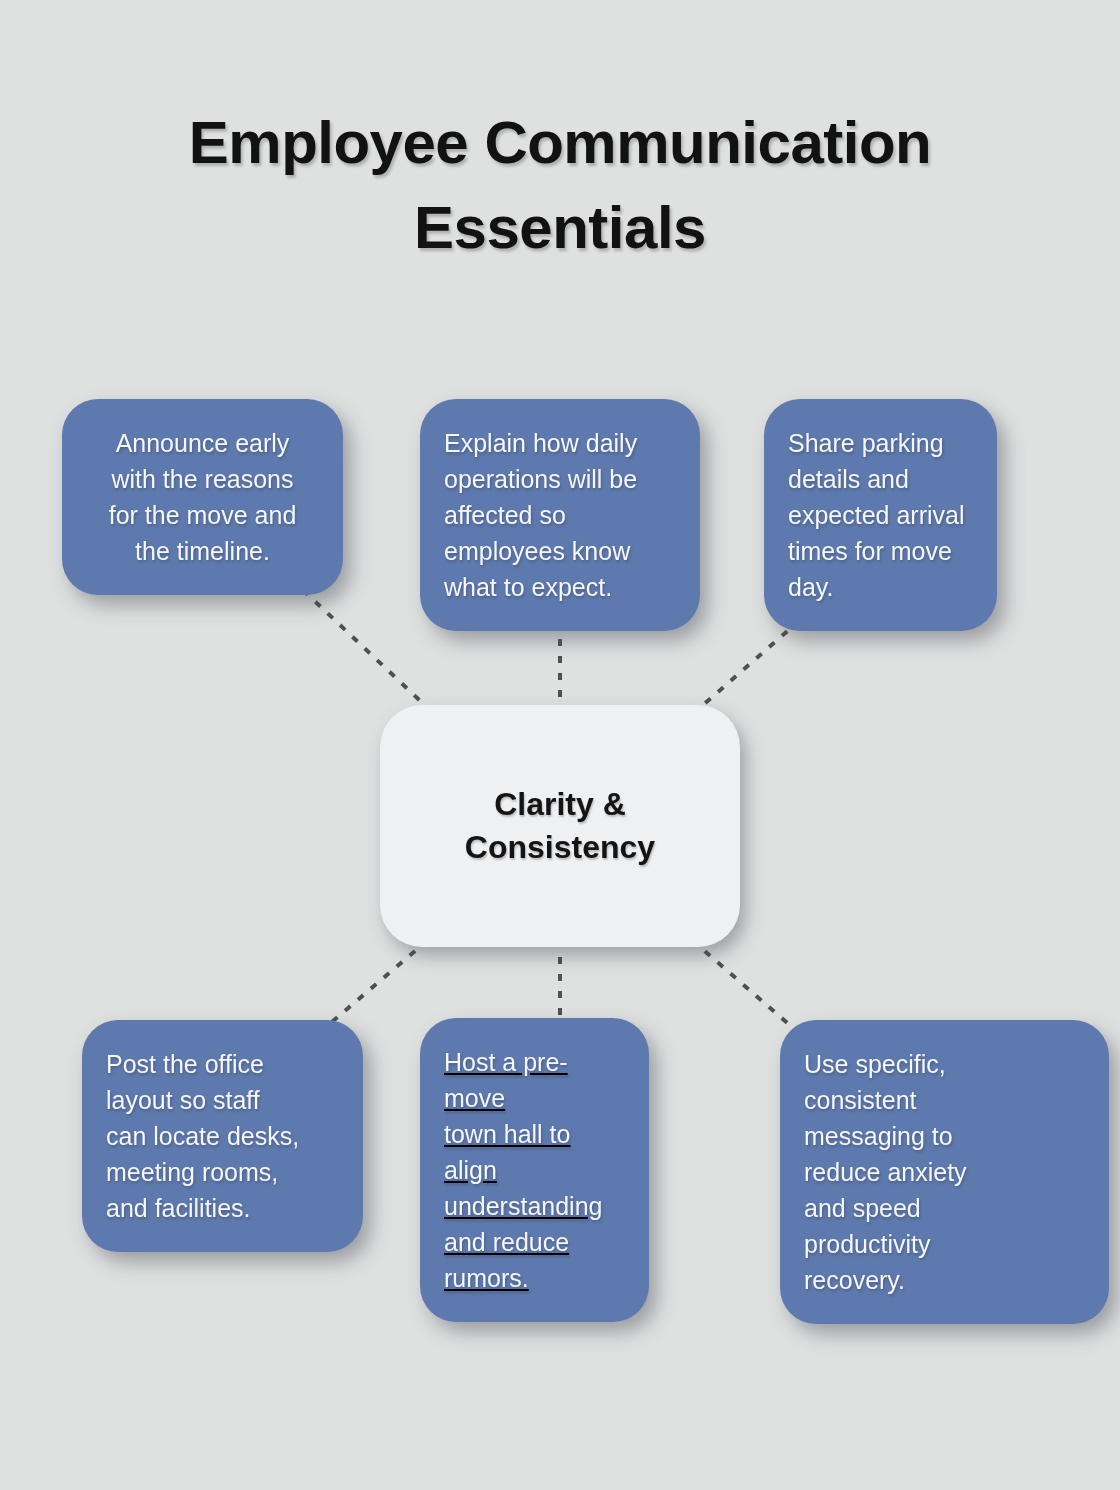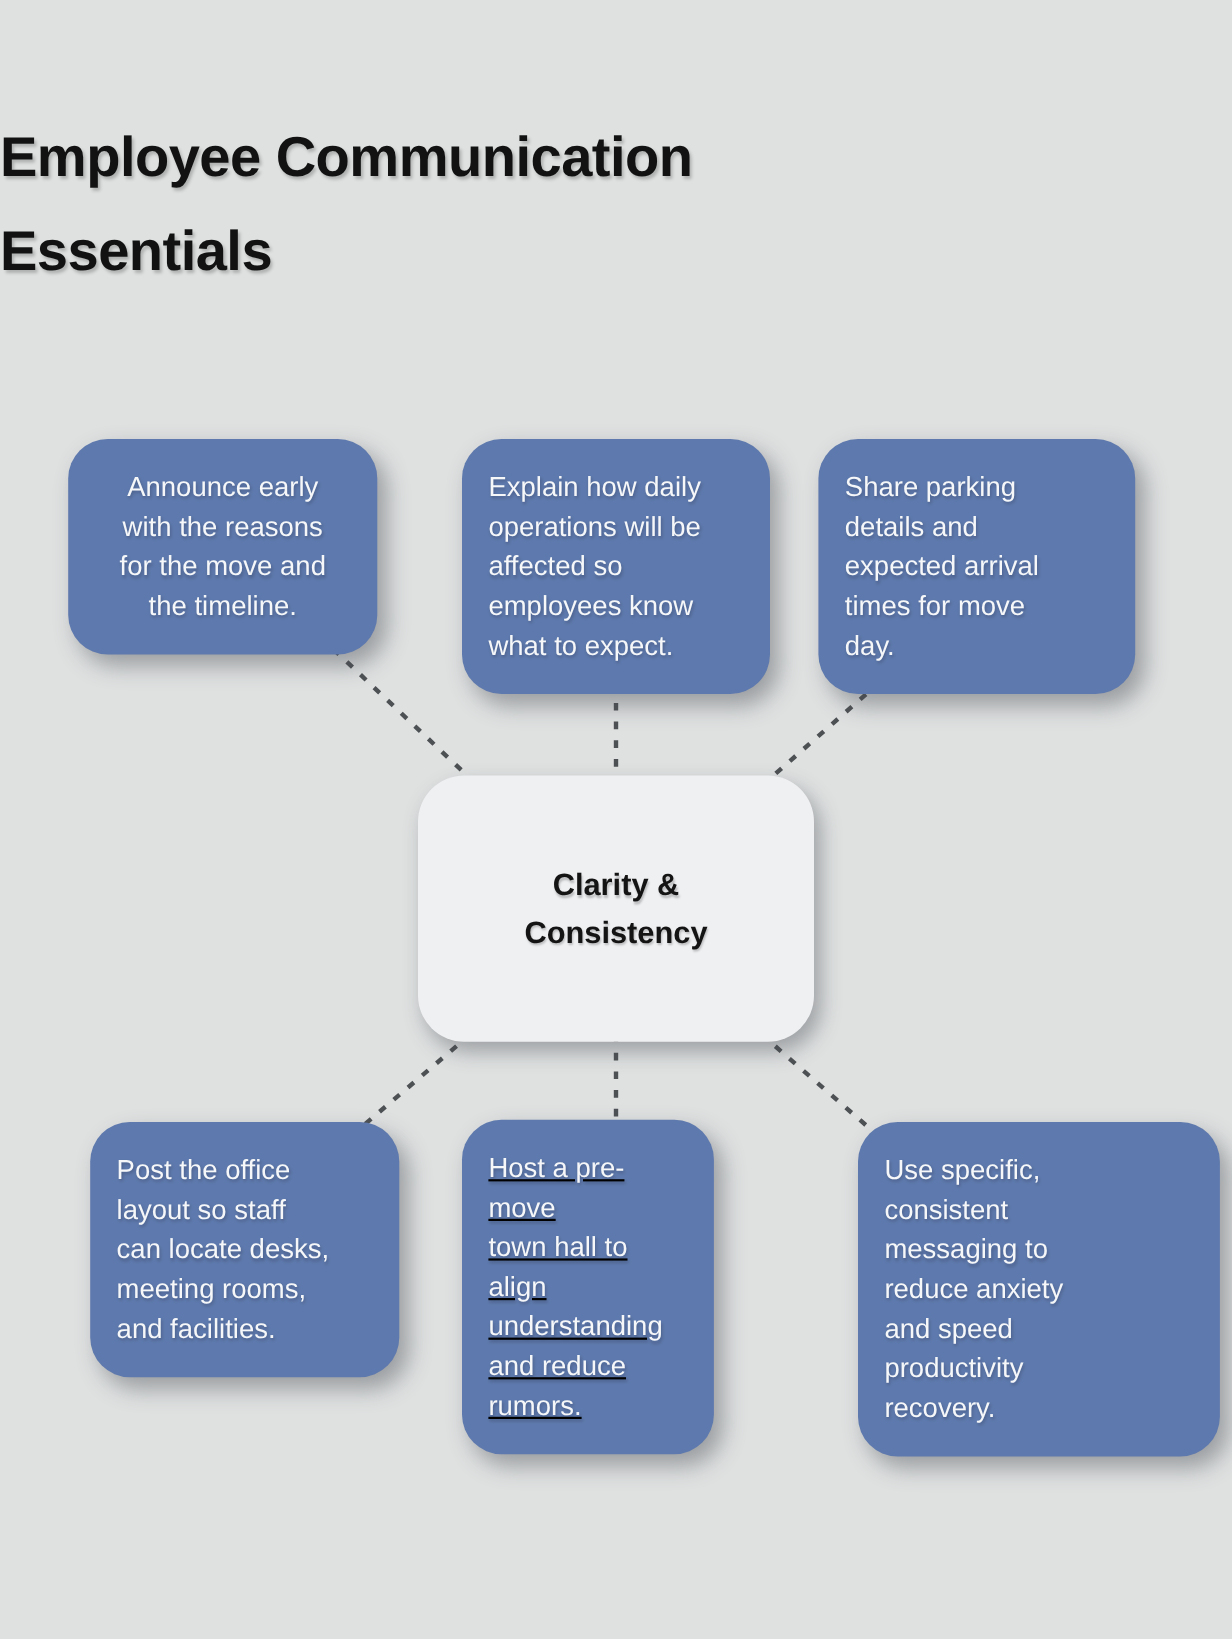--- a/index.html
+++ b/index.html
@@ -23,21 +23,22 @@
     height: 1490px;
     background: var(--bg);
     overflow: hidden;
   }
   .title {
     position: absolute;
     top: 100px;
     left: 0;
     width: 100%;
     margin: 0;
-    font-size: 51px;
+    text-align: center;
+    font-size: 60px;
     line-height: 85px;
     font-weight: 800;
     letter-spacing: -0.5px;
     color: var(--title-text);
     white-space: pre-line;
     text-shadow: 2px 3px 3px rgba(0,0,0,0.22);
     z-index: 2;
   }
   .connectors {
     position: absolute;
@@ -63,42 +64,42 @@
   .node p {
     margin: 0;
     color: var(--node-text);
     font-size: 25px;
     line-height: 36px;
     white-space: pre-line;
     text-shadow: 1px 2px 3px rgba(0,0,0,0.22);
   }
   .n1 { left: 62px;  top: 399px; width: 281px; text-align: center; }
   .n2 { left: 420px; top: 399px; width: 280px; }
-  .n3 { left: 744px; top: 399px; width: 288px; }
+  .n3 { left: 764px; top: 399px; width: 233px; }
   .n4 { left: 62px;  top: 1020px; width: 281px; margin-left: 20px; }
   .n5 { left: 420px; top: 1018px; width: 229px; text-decoration: underline; }
   .n6 { left: 780px; top: 1020px; width: 329px; }
   .center-node {
     position: absolute;
     left: 380px;
     top: 705px;
     width: 360px;
     height: 242px;
     background: var(--center-bg);
     border-radius: 42px;
     box-shadow: 6px 9px 18px rgba(70,75,82,0.42);
     display: flex;
     align-items: center;
     justify-content: center;
     z-index: 2;
   }
   .center-node p {
     margin: 0;
     text-align: center;
-    font-size: 28px;
+    font-size: 32px;
     line-height: 43px;
     font-weight: bold;
     color: var(--center-text);
     white-space: pre-line;
     text-shadow: 1px 2px 2px rgba(0,0,0,0.22);
   }
 </style>
 </head>
 <body>
 

